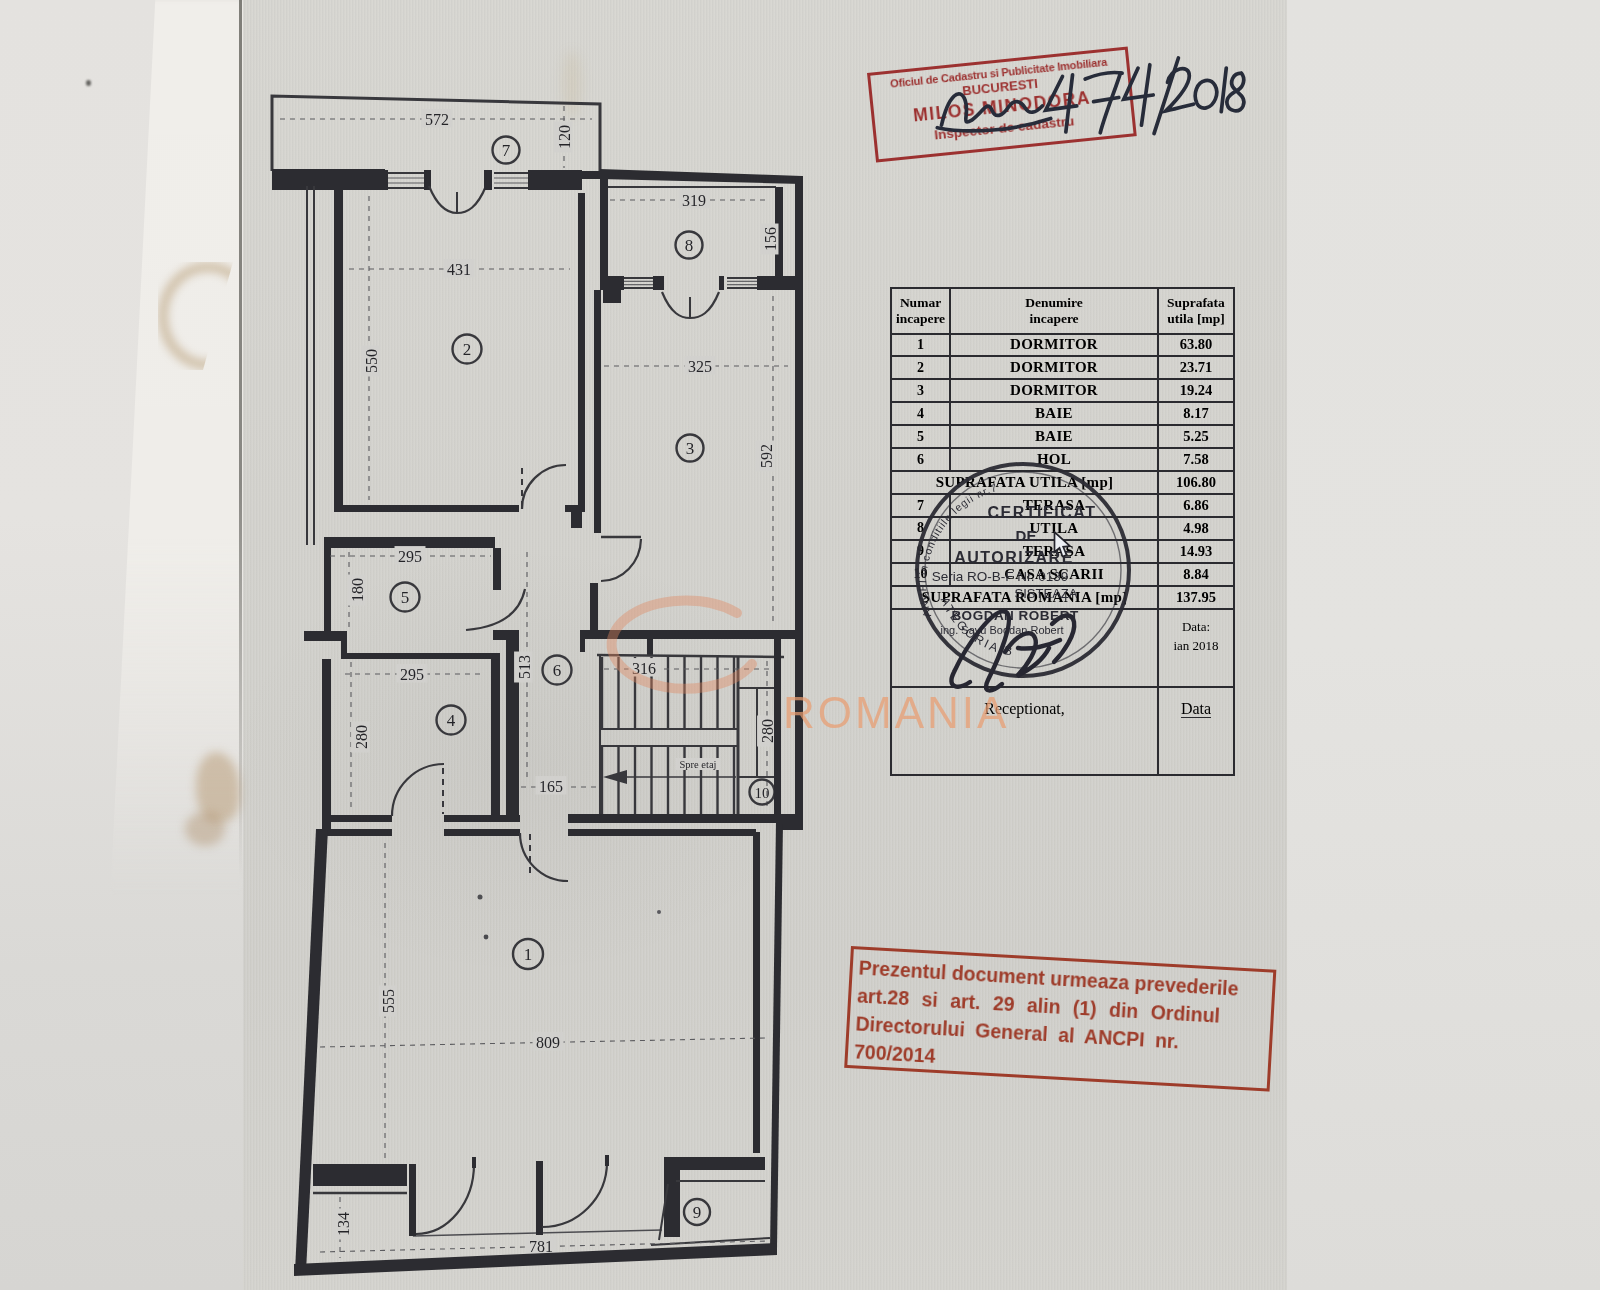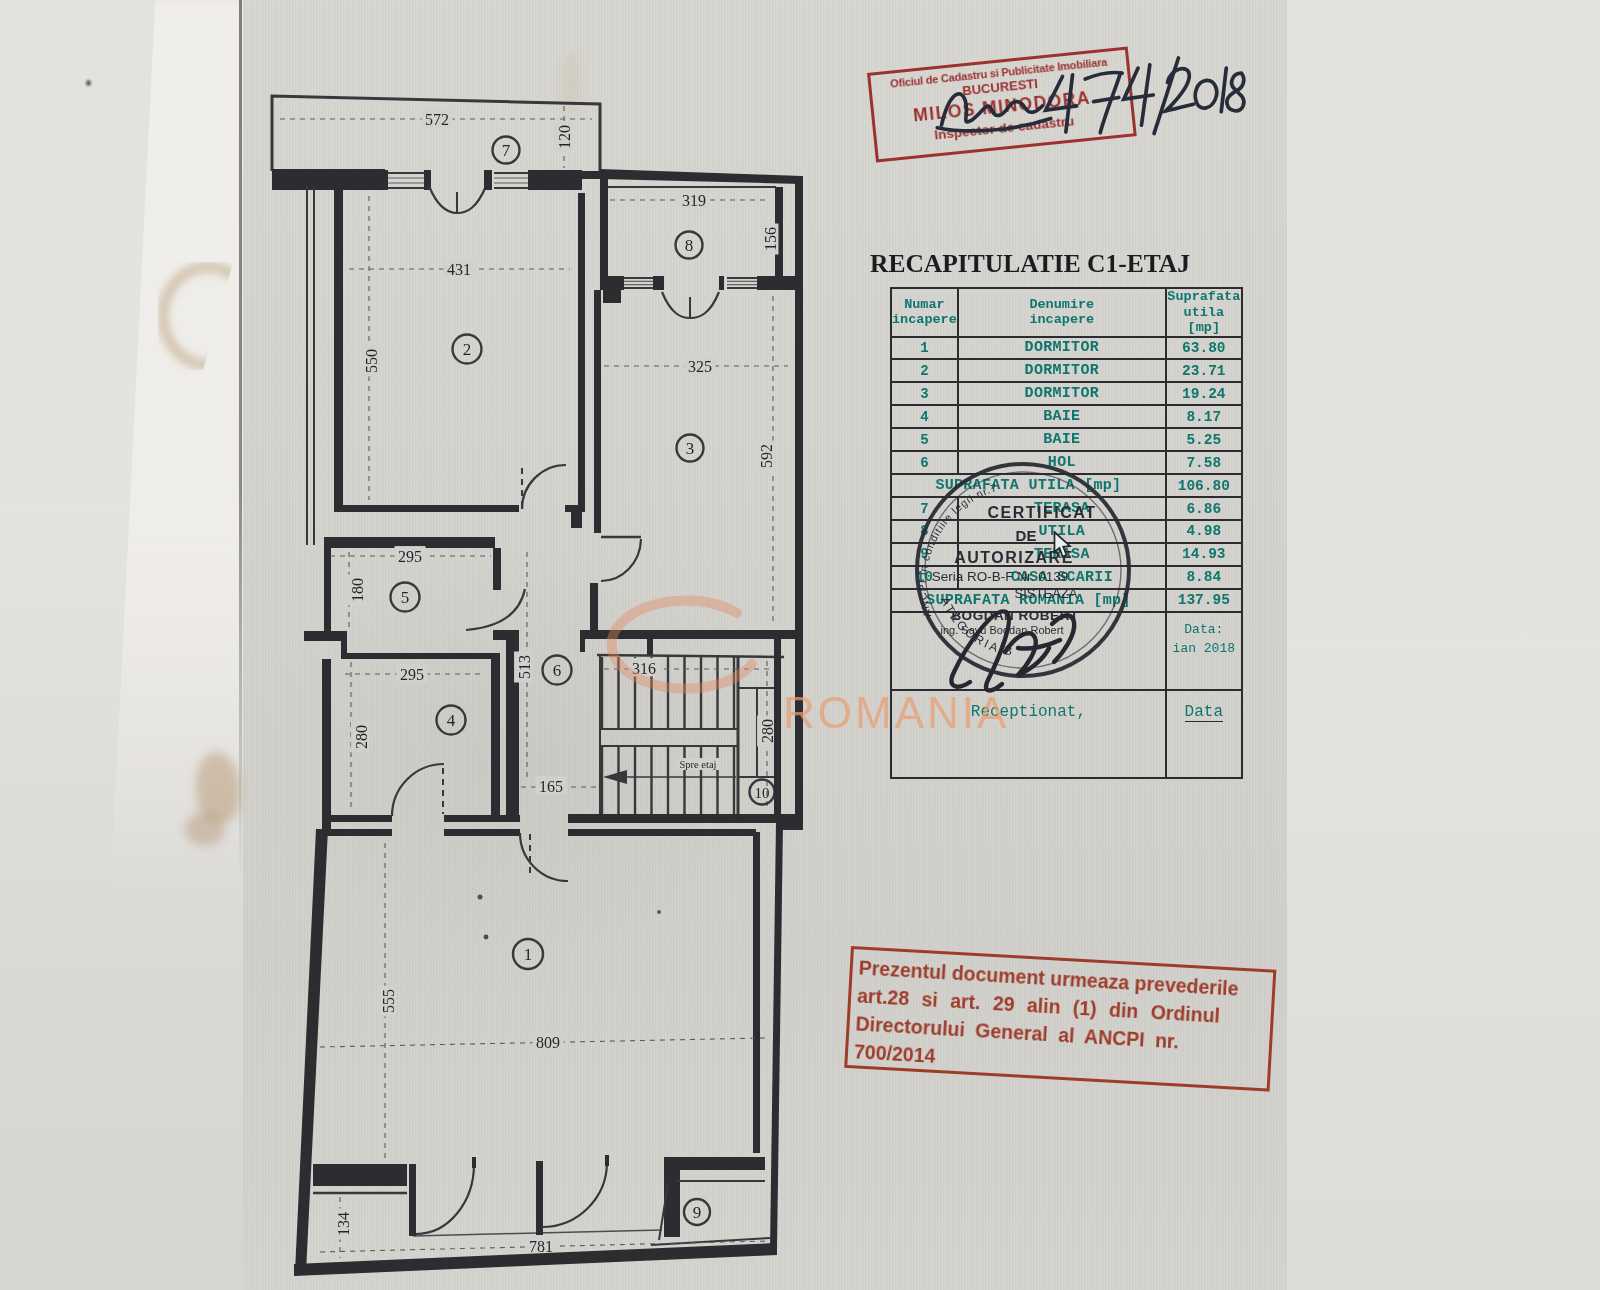--- a/index.html
+++ b/index.html
@@ -2,22 +2,22 @@
 <html><head>
 <meta charset="utf-8">
 <style>
   html,body{margin:0;padding:0;}
   #page{position:relative;width:1600px;height:1290px;overflow:hidden;
         background:#dcdbd8;font-family:"Liberation Sans", sans-serif;}
   .abs{position:absolute;}
   .stripes{background:
      repeating-linear-gradient(90deg, rgba(255,255,255,0.07) 0 1px, rgba(90,90,90,0.035) 1px 2px, rgba(255,255,255,0.0) 2px 3px);}
 
-  #rtab{border-collapse:collapse;table-layout:fixed;font-family:Liberation Mono, monospace;
-        color:#0f766e;padding-left:31px;}
+  #rtab{border-collapse:collapse;table-layout:fixed;font-family:Liberation Serif, serif;
+        color:#000000;padding-left:31px;}
   #rtab td{border:2px solid #2b2b30;text-align:center;padding:0;}
   #rtab tr{height:22.95px;}
   #rtab .hdr{font-weight:bold;font-size:13.5px;line-height:15.5px;}
   #rtab .num{font-size:14px;font-weight:bold;}
   #rtab .den{font-size:15px;font-weight:bold;letter-spacing:0.3px;}
   #rtab .val{font-size:14.5px;font-weight:bold;}
 
 </style>
 </head>
 <body>
@@ -365,23 +365,20 @@
 <rect x="525.52" y="1236.08" width="30.96" height="18.4" fill="#d2d1ce"></rect>
       <text x="541" y="1246" font-family="Liberation Serif" font-size="16" fill="#1d1d22" text-anchor="middle" dominant-baseline="central">781</text>
 
 <polygon points="294,1264 777,1243 777,1255 294,1276" fill="#26262b"></polygon>
 
 <circle cx="480" cy="897" r="2.5" fill="#4a4a4e"></circle>
 <circle cx="659" cy="912" r="2" fill="#55555a"></circle>
 <circle cx="486" cy="937" r="2.4" fill="#45454a"></circle>
   </svg>
 
-  <div class="abs" style="left:870px;top:249px;width:330px;height:32px;filter:blur(0.3px);
-       font-family:'Liberation Serif';font-weight:bold;font-size:25.5px;letter-spacing:0px;
-       color:#1b1b20;white-space:nowrap;">RECAPITULATIE C1-ETAJ</div>
 
   <table class="abs" id="rtab" style="left:890px;top:287px;filter:blur(0.35px);">
    <colgroup>
         <col style="width:59px">
         <col style="width:208px">
         <col style="width:76px">
       </colgroup>
    <tbody>
         <tr style="height:45.5px">
      <td class="c hdr">Numar<br>incapere</td>

